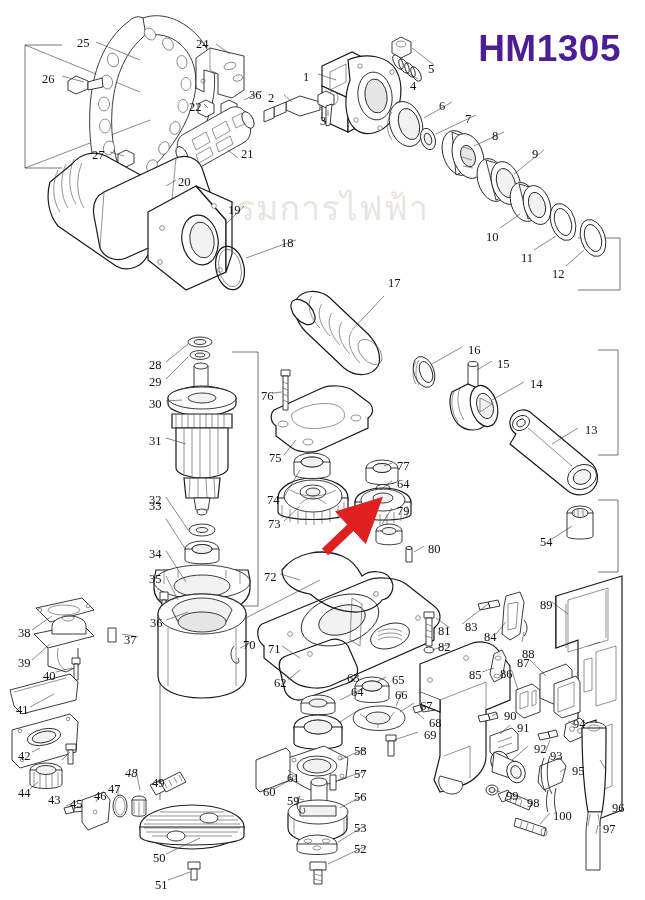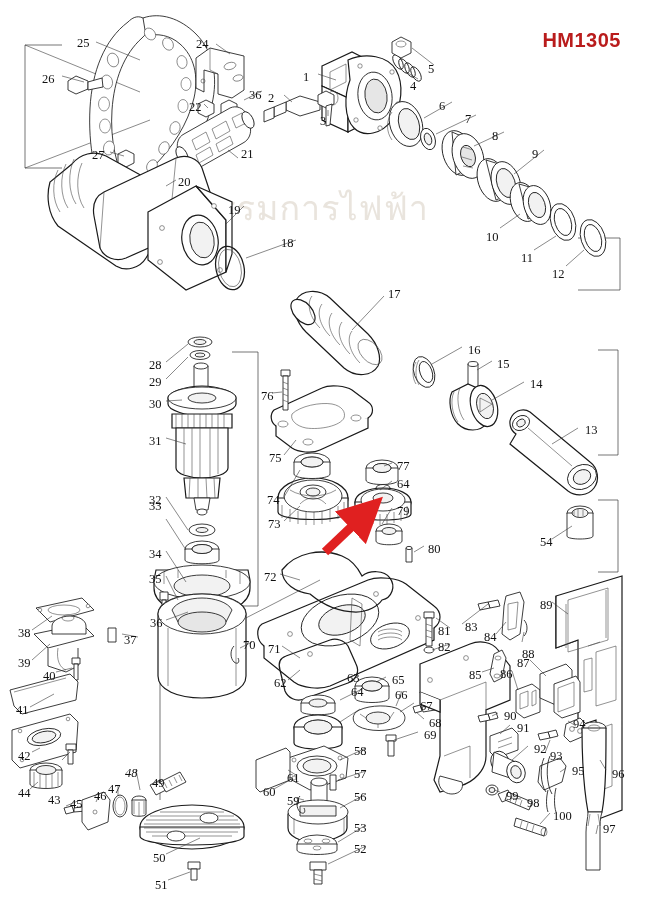--- a/index.html
+++ b/index.html
@@ -1,21 +1,21 @@
 <!DOCTYPE html>
 <html><head>
 <meta charset="utf-8">
 <style>
   html,body{margin:0;padding:0;background:#ffffff;}
   body{width:645px;height:900px;position:relative;overflow:hidden;
        font-family:"Liberation Sans", sans-serif;}
   #stage{position:absolute;left:0;top:0;width:645px;height:900px;background:#fff;}
   #svgroot{position:absolute;left:0;top:0;width:645px;height:900px;}
-  #title{position:absolute;right:24px;top:30px;font-size:20px;font-weight:bold;
-         letter-spacing:.5px;color:#b91c1c;line-height:1;}
+  #title{position:absolute;right:24px;top:30px;font-size:37px;font-weight:bold;
+         letter-spacing:.5px;color:#4c1d95;line-height:1;}
   .num{position:absolute;font-size:12.5px;color:#111;line-height:1;
        font-family:"Liberation Serif", serif;white-space:nowrap;}
   #watermark{position:absolute;left:196px;top:181px;font-size:34px;color:#e9e4dd;
              font-family:"DejaVu Sans", sans-serif;white-space:nowrap;
              letter-spacing:1px;pointer-events:none;}
 </style>
 </head>
 <body>
 
 <div id="stage">
@@ -997,21 +997,21 @@
       <div class="num" style="left: 492px; top: 130px;">8</div>
       <div class="num" style="left: 532px; top: 148px;">9</div>
       <div class="num" style="left: 92px; top: 149px;">27</div>
       <div class="num" style="left: 241px; top: 148px;">21</div>
       <div class="num" style="left: 178px; top: 176px;">20</div>
       <div class="num" style="left: 486px; top: 231px;">10</div>
       <div class="num" style="left: 521px; top: 252px;">11</div>
       <div class="num" style="left: 228px; top: 204px;">19</div>
       <div class="num" style="left: 552px; top: 268px;">12</div>
       <div class="num" style="left: 281px; top: 237px;">18</div>
-      <div class="num" style="left: 388px; top: 288px;">17</div>
+      <div class="num" style="left: 388px; top: 277px;">17</div>
       <div class="num" style="left: 468px; top: 344px;">16</div>
       <div class="num" style="left: 497px; top: 358px;">15</div>
       <div class="num" style="left: 530px; top: 378px;">14</div>
       <div class="num" style="left: 149px; top: 359px;">28</div>
       <div class="num" style="left: 149px; top: 376px;">29</div>
       <div class="num" style="left: 261px; top: 390px;">76</div>
       <div class="num" style="left: 149px; top: 398px;">30</div>
       <div class="num" style="left: 149px; top: 435px;">31</div>
       <div class="num" style="left: 585px; top: 424px;">13</div>
       <div class="num" style="left: 269px; top: 452px;">75</div>
@@ -1052,21 +1052,21 @@
       <div class="num" style="left: 429px; top: 717px;">68</div>
       <div class="num" style="left: 16px; top: 704px;">41</div>
       <div class="num" style="left: 504px; top: 710px;">90</div>
       <div class="num" style="left: 517px; top: 722px;">91</div>
       <div class="num" style="left: 424px; top: 729px;">69</div>
       <div class="num" style="left: 573px; top: 718px;">94</div>
       <div class="num" style="left: 18px; top: 750px;">42</div>
       <div class="num" style="left: 354px; top: 745px;">58</div>
       <div class="num" style="left: 534px; top: 743px;">92</div>
       <div class="num" style="left: 550px; top: 750px;">93</div>
-      <div class="num" style="left: 612px; top: 768px;">96</div>
+      <div class="num" style="left: 612px; top: 802px;">96</div>
       <div class="num" style="left: 48px; top: 758px; margin-top: 36px;">43</div>
       <div class="num" style="left: 354px; top: 768px;">57</div>
       <div class="num" style="left: 572px; top: 765px;">95</div>
       <div class="num" style="left: 152px; top: 777px;">49</div>
       <div class="num" style="left: 125px; top: 767px; font-style: italic;">48</div>
       <div class="num" style="left: 287px; top: 772px;">61</div>
       <div class="num" style="left: 18px; top: 787px;">44</div>
       <div class="num" style="left: 108px; top: 783px;">47</div>
       <div class="num" style="left: 354px; top: 791px;">56</div>
       <div class="num" style="left: 287px; top: 795px;">59</div>

